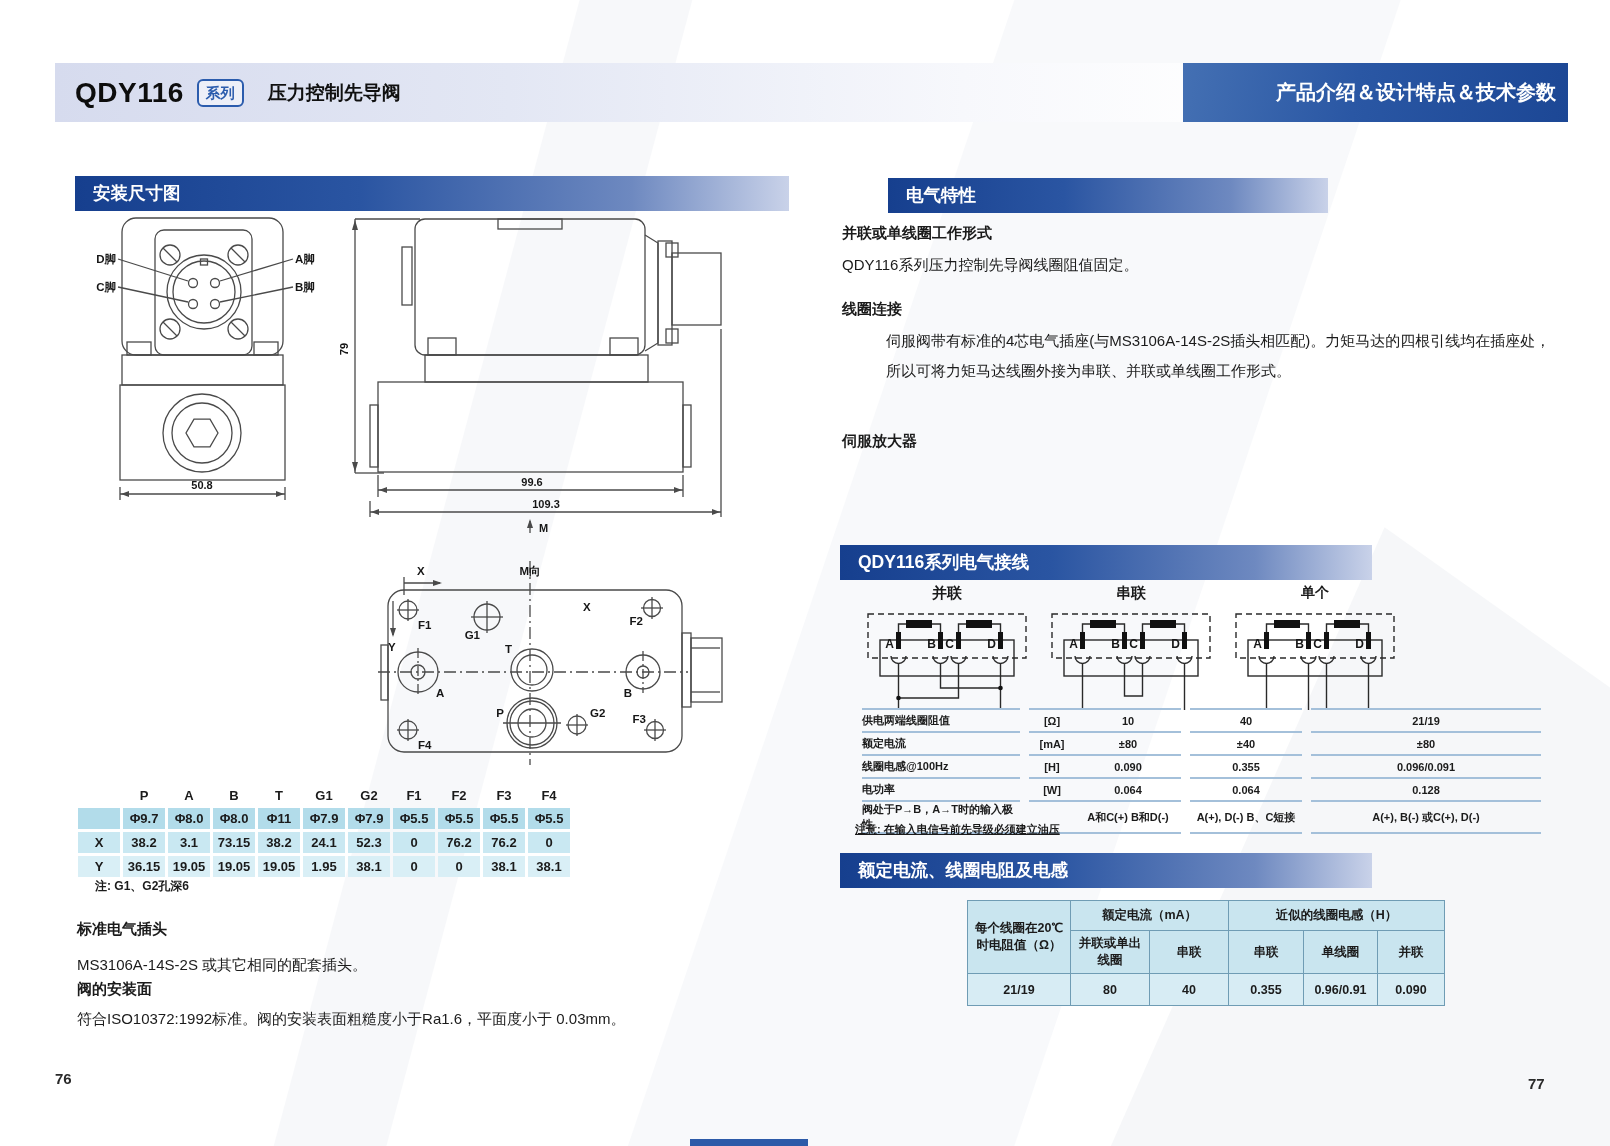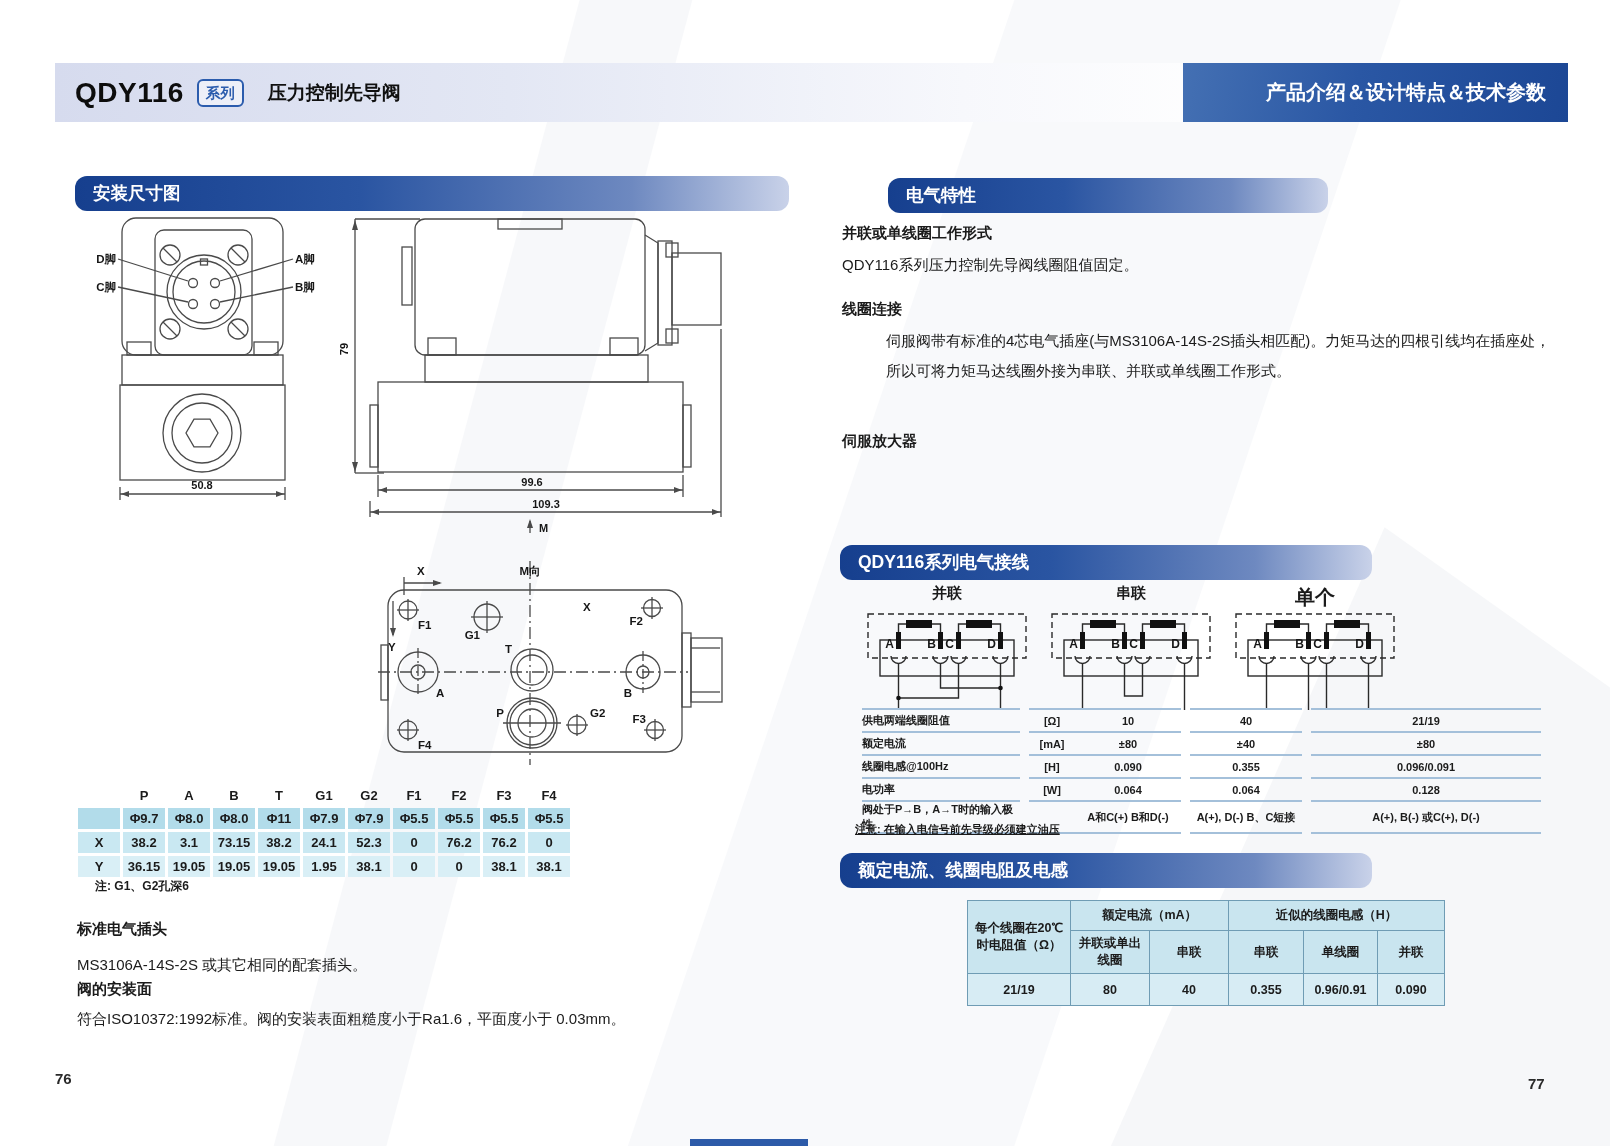--- a/index.html
+++ b/index.html
@@ -15,25 +15,25 @@
     background:linear-gradient(90deg,#d6dbee 0%,#e3e7f4 30%,#f7f8fc 60%,#ffffff 80%);
     display:flex;align-items:center;}
   .brand{display:flex;align-items:center;padding-left:20px;}
   .brand .model{font-size:28px;font-weight:800;letter-spacing:.5px;color:#0d0d0d;}
   .brand .badge{margin-left:13px;border:2px solid #2b5cad;color:#2b5cad;border-radius:6px;
     padding:0 7px;height:24px;line-height:24px;font-size:14.5px;font-weight:700;background:rgba(255,255,255,.5);}
   .brand .ttl{margin-left:24px;font-size:19px;font-weight:700;color:#101010;}
   .top-right{left:1183px;top:63px;width:385px;height:59px;
     background:linear-gradient(100deg,#4470b3 0%,#2a57a4 45%,#1c4795 100%);
     color:#fff;font-size:20px;font-weight:700;text-align:right;line-height:59px;
-    padding-right:22px;box-sizing:border-box;}
+    padding-right:12px;box-sizing:border-box;}
 
   .sec-bar{color:#fff;font-size:17.5px;font-weight:700;line-height:35px;height:35px;
     padding-left:18px;box-sizing:border-box;
-    background:linear-gradient(90deg,#163f8e 0%,#2a55a2 40%,#6e89c0 78%,#c9d2e9 100%);border-radius:12px;}
+    background:linear-gradient(90deg,#163f8e 0%,#2a55a2 40%,#6e89c0 78%,#c9d2e9 100%);}
 
   .h-bold{font-size:15px;font-weight:700;}
   .body-text{font-size:15px;line-height:30px;}
   .para{width:678px;}
   .para p{margin:0;}
 
   svg{position:absolute;overflow:visible;}
   svg text{font-family:"Liberation Sans",sans-serif;fill:#161616;}
   .dwg{stroke:#4a4a4a;fill:none;stroke-width:1.3;}
   .dim-t{font-size:11px;font-weight:700;}
@@ -318,21 +318,21 @@
   <div class="abs body-text para" style="left:842px;top:326px;margin-left:44px;">
     <p>伺服阀带有标准的4芯电气插座(与MS3106A-14S-2S插头相匹配)。力矩马达的四根引线均在插座处，所以可将力矩马达线圈外接为串联、并联或单线圈工作形式。</p>
   </div>
 
   <div class="abs h-bold" style="left:842px;top:432px;">伺服放大器</div>
 
   <div class="abs sec-bar" style="left:840px;top:545px;width:532px;">QDY116系列电气接线</div>
 
   <div class="abs" style="left:862px;top:584px;width:170px;text-align:center;font-size:15px;font-weight:700;">并联</div>
   <div class="abs" style="left:1046px;top:584px;width:170px;text-align:center;font-size:15px;font-weight:700;">串联</div>
-  <div class="abs" style="left:1230px;top:584px;width:170px;text-align:center;font-size:20px;font-weight:700;">单个</div>
+  <div class="abs" style="left:1230px;top:584px;width:170px;text-align:center;font-size:14px;font-weight:700;">单个</div>
 
   <svg style="left:862px;top:604px;width:170px;height:108px" viewBox="0 0 170 108">
     <g stroke="#2a2a2a" fill="none" stroke-width="1.4">
       <rect x="18" y="36" width="134" height="36"></rect>
       <rect x="6" y="10" width="158" height="44" stroke-dasharray="6,4"></rect>
       <path d="M36.5,28 V20 H44"></path>
         <path d="M70,20 H78.5 V28"></path>
       <path d="M96.5,28 V20 H104"></path>
         <path d="M130,20 H138.5 V28"></path>
       <path d="M29,52 a7.5,7.5 0 0 0 15,0"></path>

